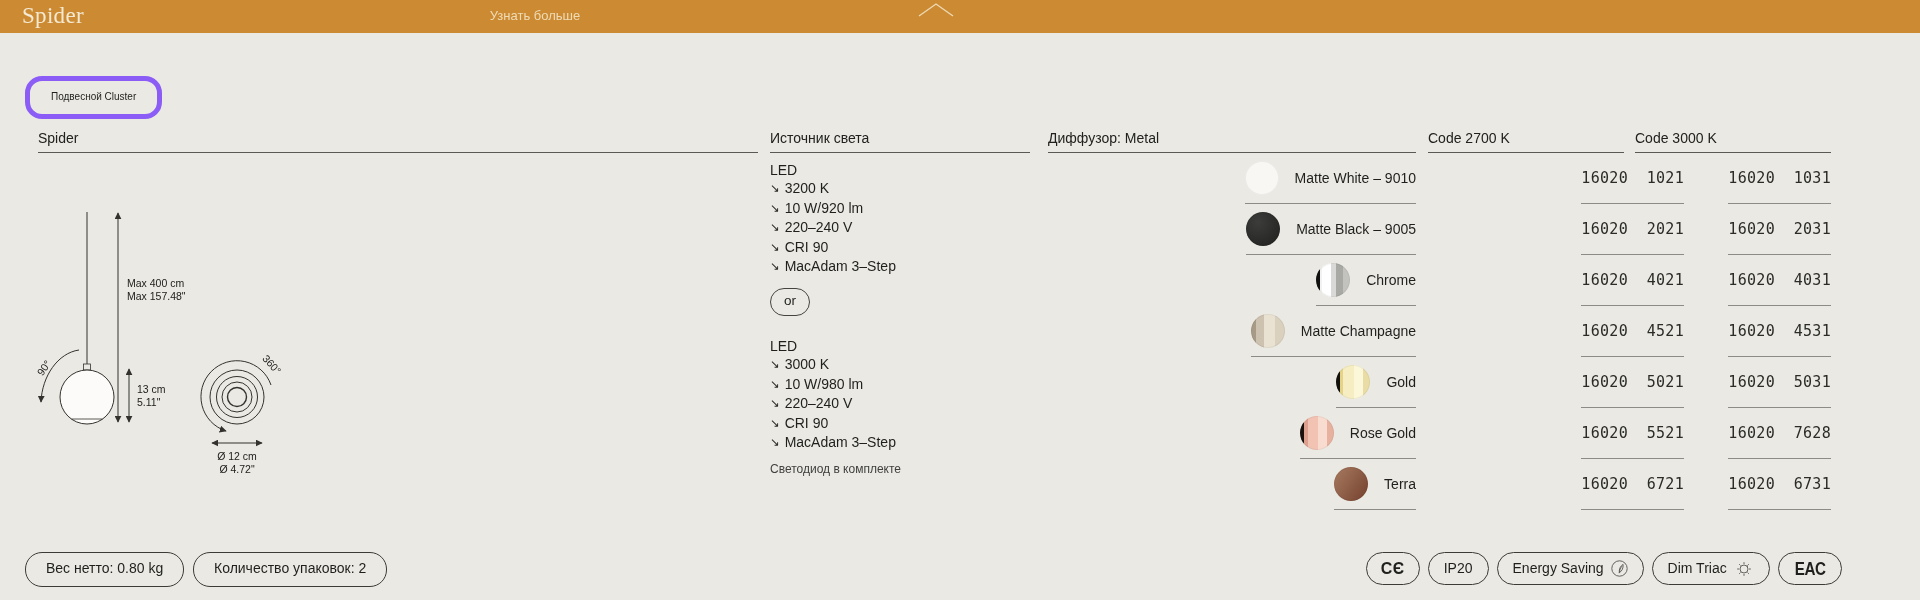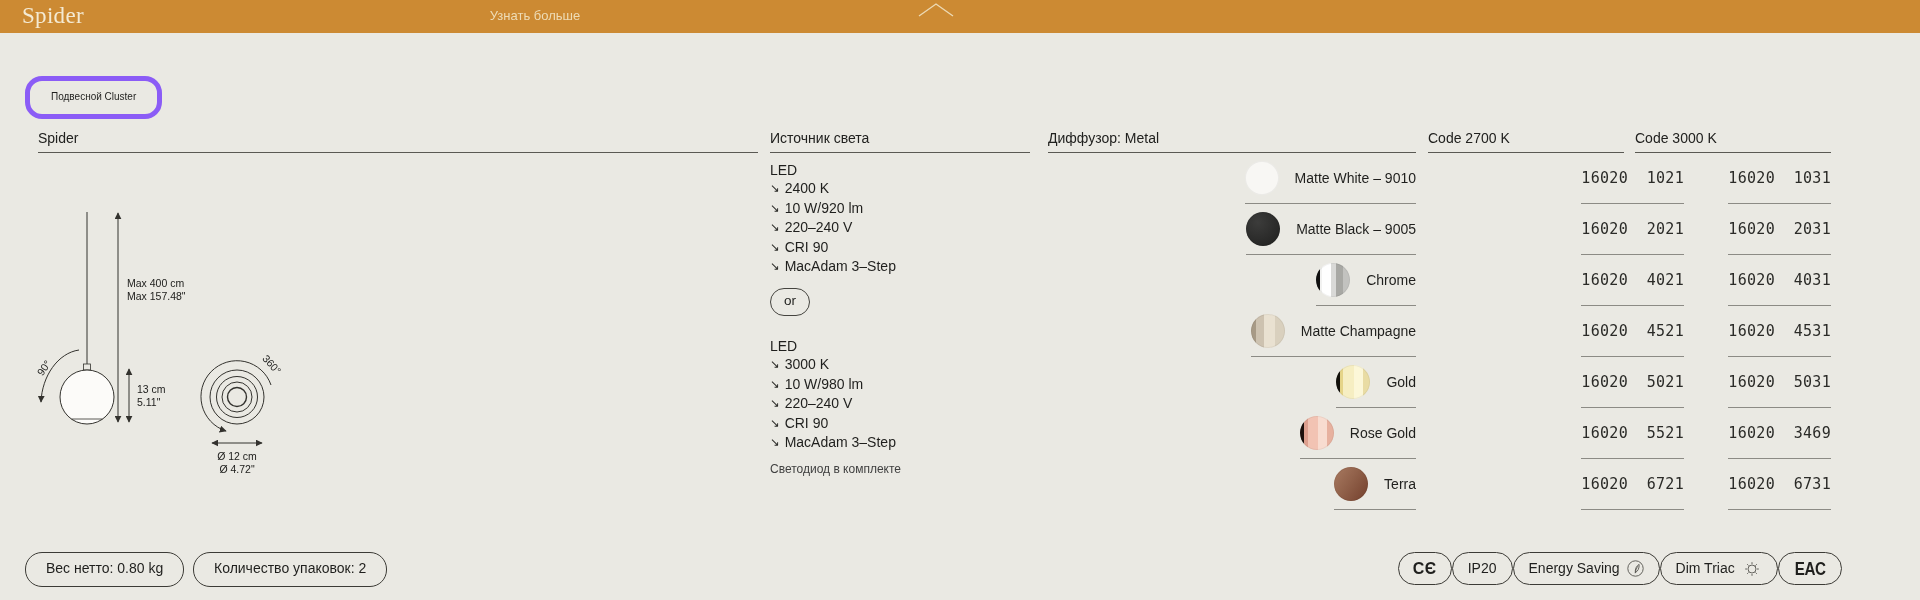--- a/index.html
+++ b/index.html
@@ -41,21 +41,21 @@
   .col-code1{left:1488px;width:196px;}
   .col-code2{left:1635px;width:196px;}
   .swatch{width:34px;height:34px;border-radius:50%;flex:0 0 34px;box-shadow:0 0 0 1px rgba(0,0,0,.05) inset;}
   .sw-name{margin-left:16px;font-size:14px;}
   .code{font-family:"DejaVu Sans Mono","Liberation Mono",monospace;font-size:15px;letter-spacing:.3px;
     white-space:pre;color:#2b2b28;}
 
   
   .foot-pill{position:absolute;top:552px;height:33px;line-height:31px;border:1px solid #3c3b36;
     border-radius:17px;padding:0 20px;font-size:14px;background:transparent;}
-  .badges{position:absolute;top:552px;right:78px;display:flex;}
+  .badges{position:absolute;top:552px;right:78px;display:flex;gap:8px;}
   .badge{height:33px;line-height:31px;box-sizing:border-box;border:1px solid #3c3b36;border-radius:17px;
     padding:0 15px;font-size:14px;display:flex;align-items:center;gap:7px;background:transparent;}
   .badge-ce{font-weight:bold;font-size:16px;letter-spacing:.5px;padding:0 14px;}
   .badge-eac span{display:inline-block;font-weight:bold;font-size:16px;letter-spacing:-.5px;transform:scale(.95,1.12);}
   .badge svg{display:block;}
 </style>
 </head>
 <body>
 
 <div class="page">
@@ -119,21 +119,21 @@
       <text x="249" y="167" text-anchor="middle" transform="rotate(48 249 167)">360°</text>
 
       <line x1="192" y1="243" x2="242" y2="243" stroke="#33322e" stroke-width="1" marker-start="url(#arr)" marker-end="url(#arr)"></line>
       <text x="217" y="260" text-anchor="middle">Ø 12 cm</text>
       <text x="217" y="273" text-anchor="middle">Ø 4.72"</text>
     </g>
   </svg>
 
   <div class="spec-block" style="top:161px">
     <div class="spec-line">LED</div>
-    <div class="spec-line"><span class="bullet">↘</span><span>2400 K</span></div>
+    <div class="spec-line"><span class="bullet">↘</span><span>3200 K</span></div>
     <div class="spec-line"><span class="bullet">↘</span><span>10 W/920 lm</span></div>
     <div class="spec-line"><span class="bullet">↘</span><span>220–240 V</span></div>
     <div class="spec-line"><span class="bullet">↘</span><span>CRI 90</span></div>
     <div class="spec-line"><span class="bullet">↘</span><span>MacAdam 3–Step</span></div>
   </div>
 
   <div class="or-pill"><span>or</span></div>
 
   <div class="spec-block" style="top:337px">
     <div class="spec-line">LED</div>
@@ -211,21 +211,21 @@
     <div class="tcell">
         <span class="code">16020  4031</span>
       </div>
     <div class="tcell">
         <span class="code">16020  4531</span>
       </div>
     <div class="tcell">
         <span class="code">16020  5031</span>
       </div>
     <div class="tcell">
-        <span class="code">16020  3469</span>
+        <span class="code">16020  7628</span>
       </div>
     <div class="tcell">
         <span class="code">16020  6731</span>
       </div>
   </div>
 
   <div class="foot-pill" style="left:25px">Вес нетто: 0.80 kg</div>
   <div class="foot-pill" style="left:193px">Количество упаковок: 2</div>
 
   <div class="badges">

